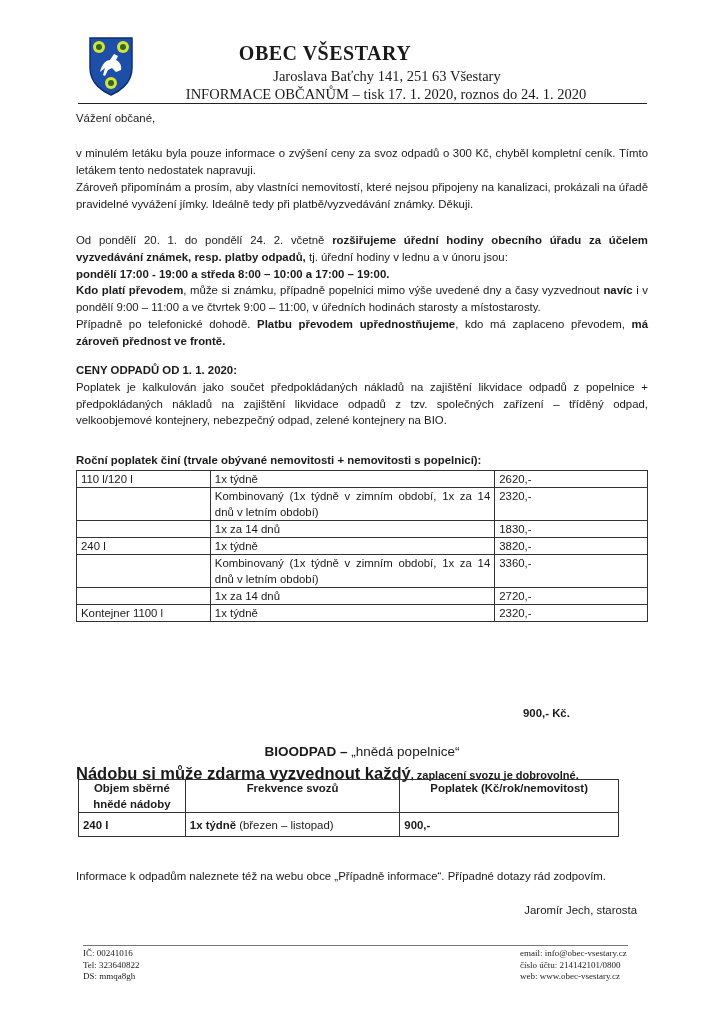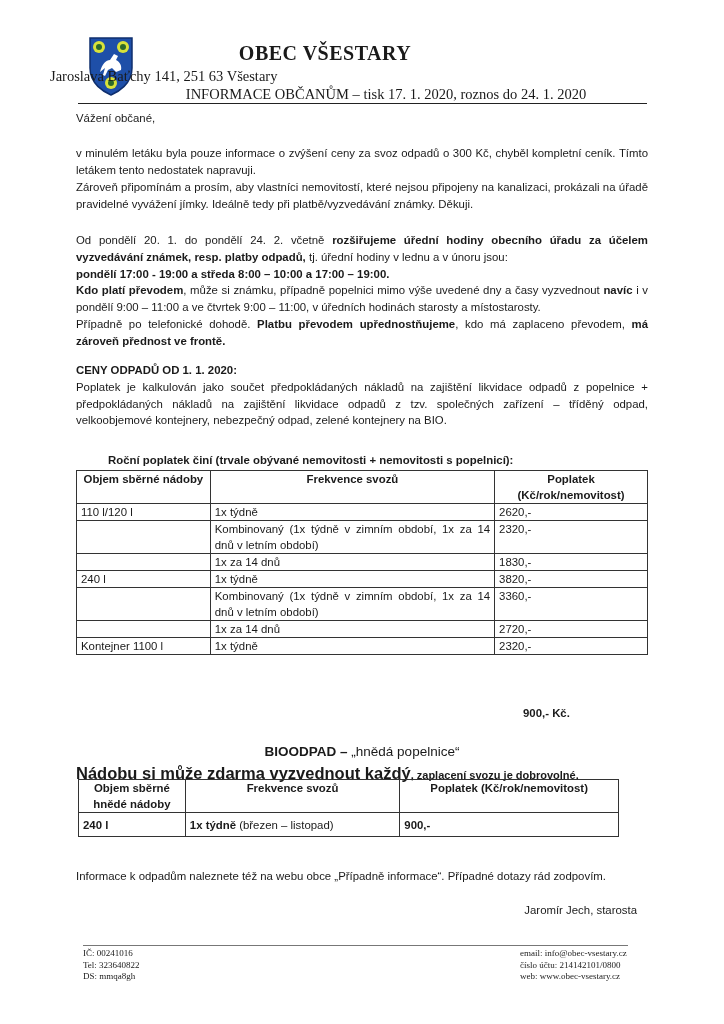--- a/index.html
+++ b/index.html
@@ -3,21 +3,21 @@
   <meta charset="utf-8">
   <style>
     html, body { margin: 0; padding: 0; background: #ffffff; }
     body { width: 724px; height: 1024px; position: relative; overflow: hidden; color: #1a1a1a; }
     .sans { font-family: "Liberation Sans", "DejaVu Sans", sans-serif; }
     .serif { font-family: "Liberation Serif", "DejaVu Serif", serif; }
 
     .logo { position: absolute; left: 88px; top: 36px; width: 46px; height: 60px; }
 
     .hdr-title { position: absolute; left: 0; width: 600px; top: 42px; text-align: center; font-size: 20px; font-weight: bold; letter-spacing: 0.5px; padding-left: 50px; box-sizing: border-box; }
-    .hdr-addr { position: absolute; left: 0; width: 724px; top: 68px; font-size: 14.5px; padding-left: 50px; box-sizing: border-box; }
+    .hdr-addr { position: absolute; left: 0; width: 724px; top: 68px; text-align: center; font-size: 14.5px; padding-left: 50px; box-sizing: border-box; }
     .hdr-info { position: absolute; left: 0; width: 724px; top: 86px; text-align: center; font-size: 14.5px; padding-left: 48px; box-sizing: border-box; }
     .hdr-line { position: absolute; left: 78px; top: 103px; width: 569px; height: 1px; background: #222; }
 
     .p { position: absolute; left: 76px; width: 572px; font-size: 11.4px; line-height: 16.8px; text-align: justify; }
     .p b { font-weight: bold; }
 
     table.fees { position: absolute; border-collapse: collapse; font-size: 11.4px; }
     table.fees td, table.fees th { border: 1px solid #333; padding: 0 4px; vertical-align: top; line-height: 16px; }
     table.fees th { font-weight: bold; text-align: center; }
     .t1 { left: 76px; top: 470px; width: 572px; }
@@ -68,34 +68,29 @@
   <b>pondělí 17:00 - 19:00 a středa 8:00 – 10:00 a 17:00 – 19:00.</b><br>
   <b>Kdo platí převodem</b><span>, může si známku, případně popelnici mimo výše uvedené dny a časy vyzvednout </span><b>navíc</b><span> i v pondělí 9:00 – 11:00 a ve čtvrtek 9:00 – 11:00, v úředních hodinách starosty a místostarosty.</span><br>
   <span>Případně po telefonické dohodě. </span><b>Platbu převodem upřednostňujeme</b><span>, kdo má zaplaceno převodem, </span><b>má zároveň přednost ve frontě.</b>
 </div>
 
 <div class="p sans" style="top:362px;">
   <b>CENY ODPADŮ OD 1. 1. 2020:</b><br>
   <span>Poplatek je kalkulován jako součet předpokládaných nákladů na zajištění likvidace odpadů z popelnice + předpokládaných nákladů na zajištění likvidace odpadů z tzv. společných zařízení – tříděný odpad, velkoobjemové kontejnery, nebezpečný odpad, zelené kontejnery na BIO.</span>
 </div>
 
-<div class="p sans" style="top:452px;margin-left:32px;"><b>Roční poplatek činí (trvale obývané nemovitosti + nemovitosti s popelnicí):</b></div>
+<div class="p sans" style="top:452px;"><b>Roční poplatek činí (trvale obývané nemovitosti + nemovitosti s popelnicí):</b></div>
 
 <table class="fees t1 sans">
   <colgroup>
       <col class="c1">
       <col class="c2">
       <col class="c3">
     </colgroup>
   <tbody>
-      <tr>
-    <th>Objem sběrné nádoby</th>
-    <th>Frekvence svozů</th>
-    <th>Poplatek (Kč/rok/nemovitost)</th>
-  </tr>
   <tr>
     <td>110 l/120 l</td>
     <td>1x týdně</td>
     <td>2620,-</td>
   </tr>
   <tr>
     <td></td>
     <td style="text-align:justify;">Kombinovaný (1x týdně v zimním období, 1x za 14 dnů v letním období)</td>
     <td>2320,-</td>
   </tr>

